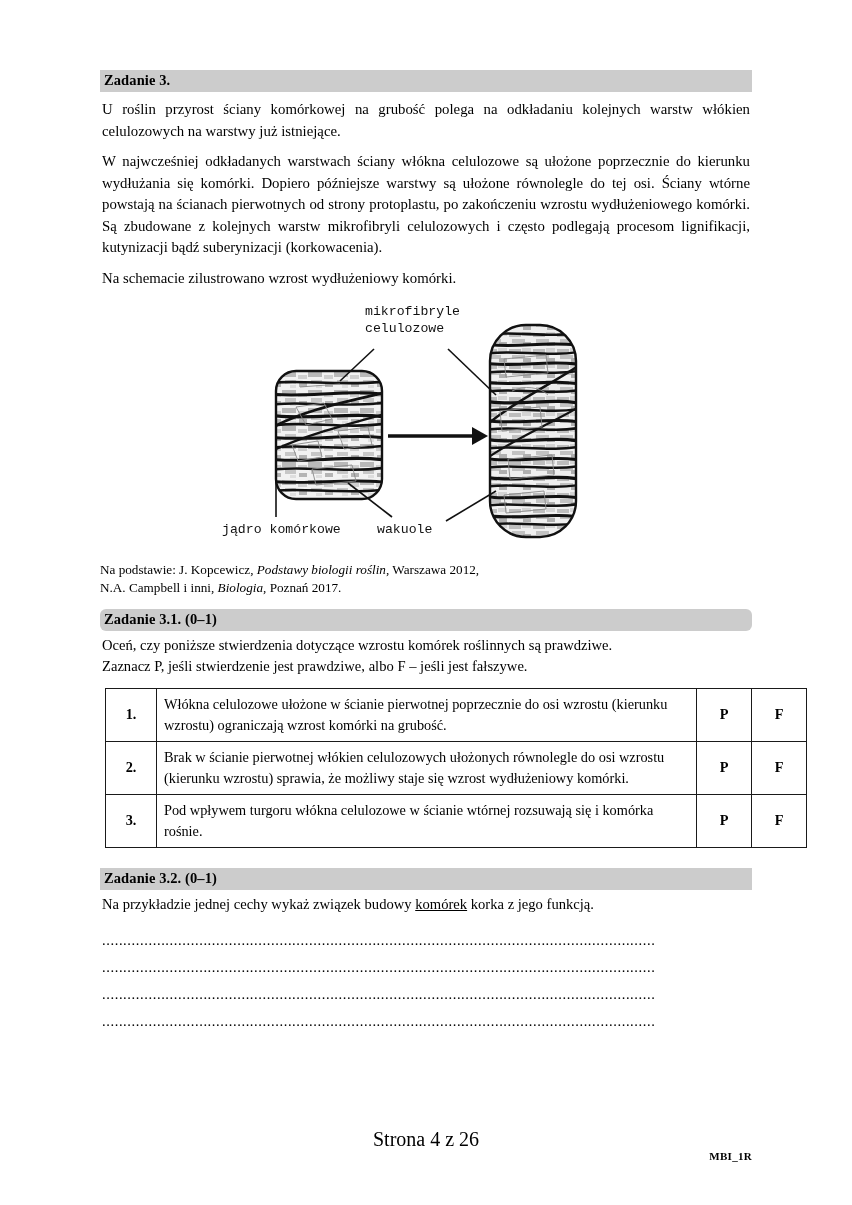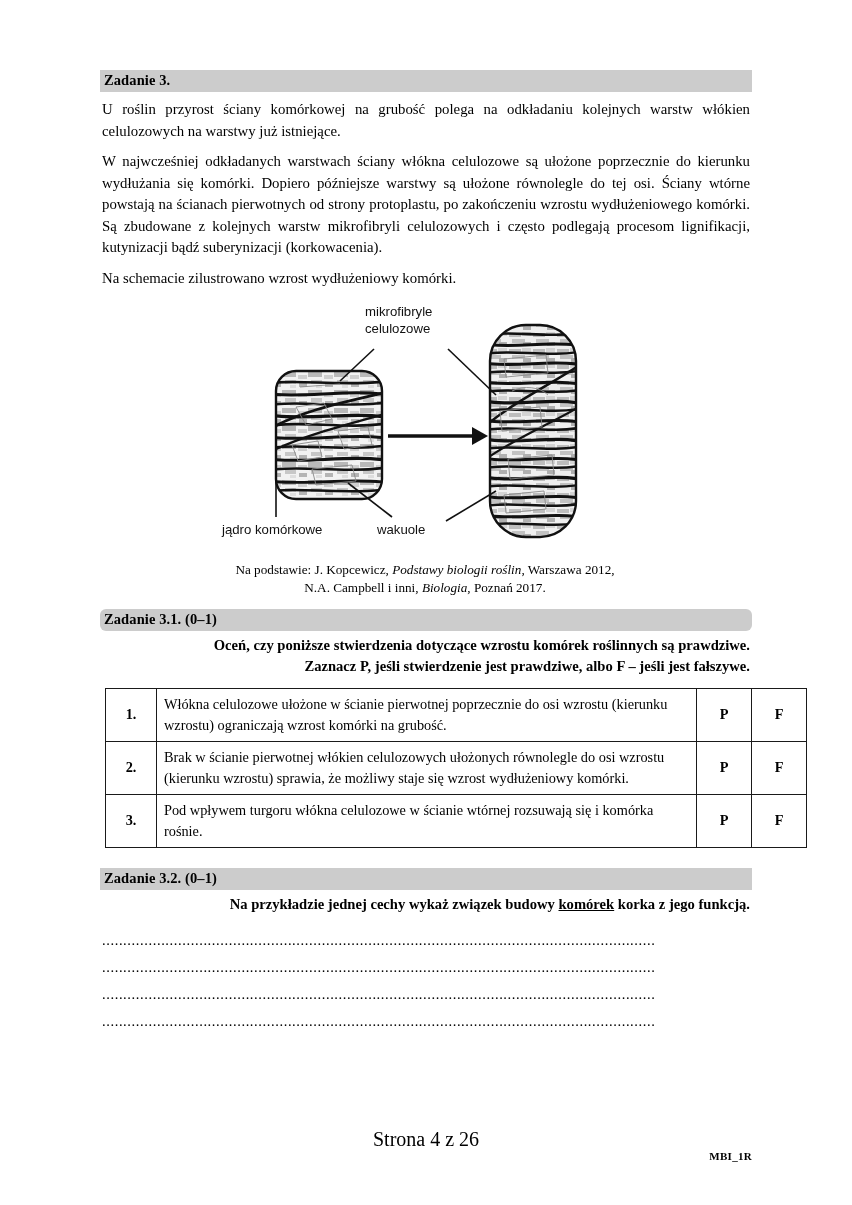--- a/index.html
+++ b/index.html
@@ -42,52 +42,52 @@
   .para {
     font-size: 14.8px;
     line-height: 21.5px;
     text-align: justify;
     margin: 9px 2px 0 2px;
     hyphens: none;
   }
   .para.first { margin-top: 7px; }
 
   .instr {
-    font-weight: bold;
+    font-weight: normal;
     font-size: 14.6px;
     line-height: 21px;
     margin: 4px 2px 0 2px;
-    text-align: right;
+    text-align: left;
   }
   .instr u { text-decoration: underline; }
 
   
   .figure {
     position: relative;
     height: 258px;
     margin-top: 10px;
   }
   .fig-label {
     position: absolute;
-    font-family: Liberation Sans, sans-serif;
+    font-family: Liberation Mono, monospace;
     font-size: 13.2px;
     line-height: 17px;
     white-space: nowrap;
     color: #111;
   }
   .lbl-mikro   { left: 265px; top: 4px; }
   .lbl-jadro   { left: 122px; top: 222px; }
   .lbl-wakuole { left: 277px; top: 222px; }
   .fig-svg { position: absolute; left: 0; top: 0; }
 
   
   .source {
     font-size: 13.2px;
     line-height: 18px;
-    text-align: center;
+    text-align: left;
     margin-top: 4px;
     padding-right: 2px;
   }
   .source i { font-style: italic; }
 
   
   table.tf {
     border-collapse: collapse;
     width: 647px;
     margin-top: 11px;

